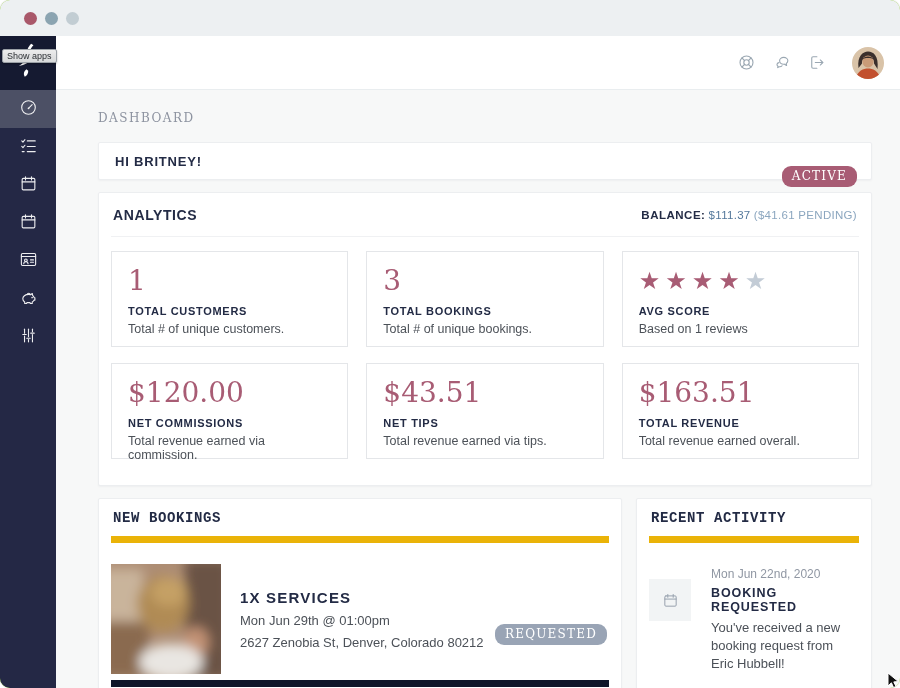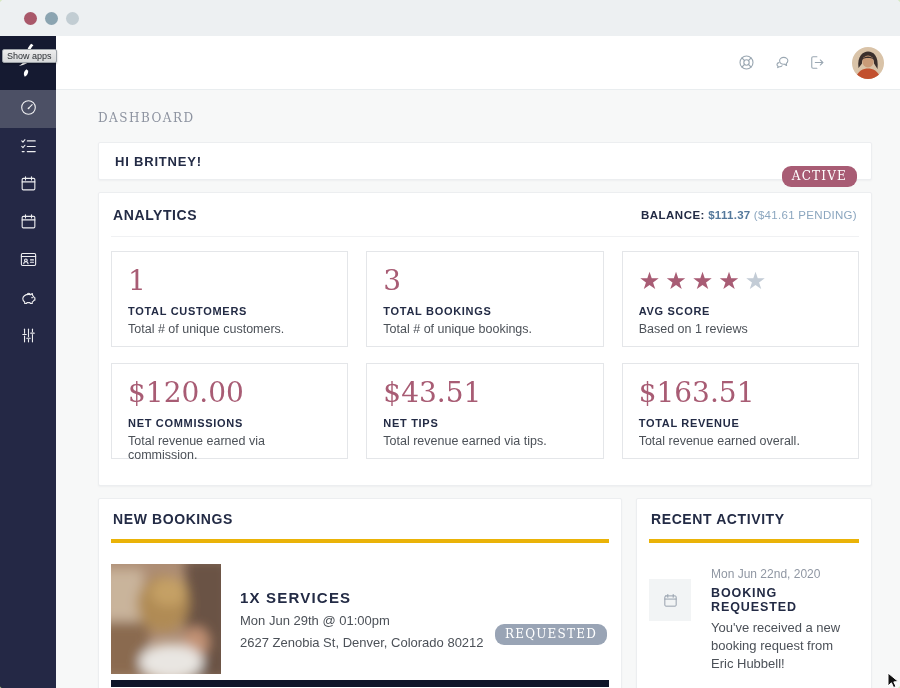--- a/index.html
+++ b/index.html
@@ -1,17 +1,17 @@
 <!DOCTYPE html>
 <html style="--accent_rose: #a85c74; --star_empty: #c3ccd6; --navy_text: #232b45; --body_text: #4c5158; --muted_text: #8d93a0; --sidebar_bg: #242845; --sidebar_logo_bg: #151a31; --sidebar_active_bg: #4c5065; --balance_blue: #54789b; --balance_pending: #8ba6bf; --badge_requested: #99a4b5; --dot_red: #a9586a; --dot_blue: #8ba4b1; --dot_gray: #c2cdd3;"><head>
 <meta charset="utf-8">
 <style>
   * { margin:0; padding:0; box-sizing:border-box; }
   html,body { width:900px; height:688px; background:#fff; font-family:"Liberation Sans", sans-serif; }
-  .window { position:relative; width:900px; height:688px; border-radius:2px; overflow:hidden;
+  .window { position:relative; width:900px; height:688px; border-radius:10px; overflow:hidden;
             box-shadow:0 0 0 1px rgba(0,0,0,0.05); background:#84cc16; }
   
   .titlebar { height:36px; background:#edf0f2; display:flex; align-items:center; padding-left:24px; }
   .dots { display:flex; gap:8px; }
   .dot { width:13px; height:13px; border-radius:50%; }
   .dot.red  { background:var(--dot_red,#a9586a); }
   .dot.blue { background:var(--dot_blue,#8ba4b1); }
   .dot.gray { background:var(--dot_gray,#c2cdd3); }
   
   .app { display:flex; height:652px; }
@@ -37,37 +37,37 @@
   .greeting-card { margin-top:17px; height:38px; display:flex; align-items:center; justify-content:space-between; padding:0 14px 0 16px; }
   .greeting-title { font-size:13px; font-weight:bold; color:var(--navy_text,#222b45); letter-spacing:.8px; }
   .badge { font-family:"DejaVu Serif", serif; font-size:12px; letter-spacing:1.2px; color:#fff; border-radius:9px; padding:3px 10px 4px;margin-top:31px; }
   .badge-active { background:var(--accent_rose,#a85c74); }
   
   .analytics-card { margin-top:12px; padding:0 12px 26px 12px; }
   .ana-header { display:flex; align-items:center; justify-content:space-between; height:44px; padding:0 2px; border-bottom:1px solid #f0f1f3; }
   .ana-title { font-size:14px; font-weight:bold; letter-spacing:.6px; color:var(--navy_text,#222b45); }
   .balance { font-size:11.5px; }
   .balance .b-label { font-weight:bold; color:var(--navy_text,#222b45); letter-spacing:.5px; }
-  .balance .b-amount { font-weight:bold; color:var(--balance_blue,#54789b); letter-spacing:.3px; }
+  .balance .b-amount { font-weight:normal; color:var(--balance_blue,#54789b); letter-spacing:.3px; }
   .balance .b-pending { color:var(--balance_pending,#8ba6bf); letter-spacing:.3px; }
   .stats-grid { display:grid; grid-template-columns:1fr 1fr 1fr; gap:16px 18px; margin-top:14px; }
   .stat-card { border:1px solid #e4e6e9; background:#fff; height:96px; padding:12px 16px 0 16px; }
   .stat-value { font-family:"DejaVu Serif", serif; font-size:28px; line-height:34px; color:var(--accent_rose,#a85c74); }
   .stat-label { margin-top:7px; font-size:11px; font-weight:bold; letter-spacing:.7px; color:var(--navy_text,#222b45); }
   .stat-desc { margin-top:5px; font-size:12.5px; color:var(--body_text,#4c5158); }
   .stars { display:flex; gap:5px; height:34px; align-items:center; font-size:24px; line-height:1; }
   .star.filled { color:var(--accent_rose,#a85c74); }
   .star.empty  { color:var(--star_empty,#c3ccd6); }
   
   .bottom-row { display:flex; gap:14px; margin-top:12px; align-items:flex-start; }
   .panel { padding:0 12px; }
   .panel-bookings { width:524px; flex:0 0 524px; height:260px; }
   .panel-activity { flex:1; height:260px; }
   .panel-header { height:44px; display:flex; align-items:center; font-size:14px; font-weight:bold; letter-spacing:.6px;
-                  color:var(--navy_text,#222b45); border-bottom:4px solid #eab308; padding:0 2px; }
+                  color:var(--navy_text,#222b45); border-bottom:7px solid #eab308; padding:0 2px;font-family:Liberation Mono, monospace; }
   .booking-item { display:flex; align-items:center; margin-top:21px; padding-bottom:6px; border-bottom:7px solid #0f172a; }
   .photo { width:110px; height:110px; flex:0 0 110px; overflow:hidden; }
   .photo svg { display:block; }
   .booking-info { margin-left:19px; flex:1; }
   .booking-title { font-size:15px; font-weight:bold; letter-spacing:1.2px; color:var(--navy_text,#222b45); }
   .booking-line { margin-top:7px; font-size:13px; color:var(--body_text,#4c5158); }
   .badge-requested { background:var(--badge_requested,#99a4b5); margin-right:2px; flex:0 0 auto; }
   .activity-item { display:flex; margin-top:24px; padding-bottom:19px; border-bottom:1px solid #f0f1f3; }
   .act-icon { width:42px; height:42px; flex:0 0 42px; background:#f2f4f5; display:flex; align-items:center; justify-content:center; margin-top:12px; }
   .act-icon svg { width:17px; height:17px; stroke:#97a1ad; fill:none; stroke-width:1.4; stroke-linecap:round; stroke-linejoin:round; }

